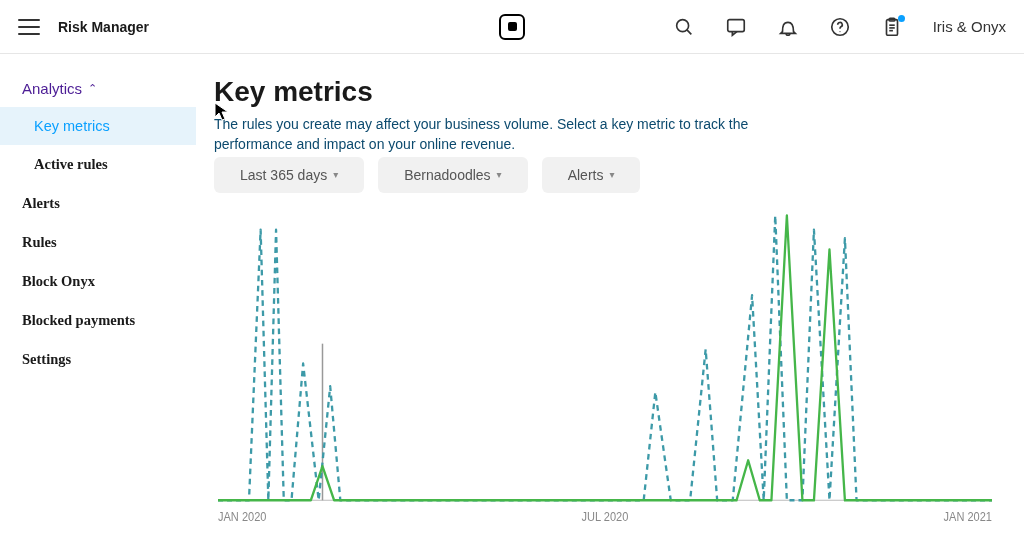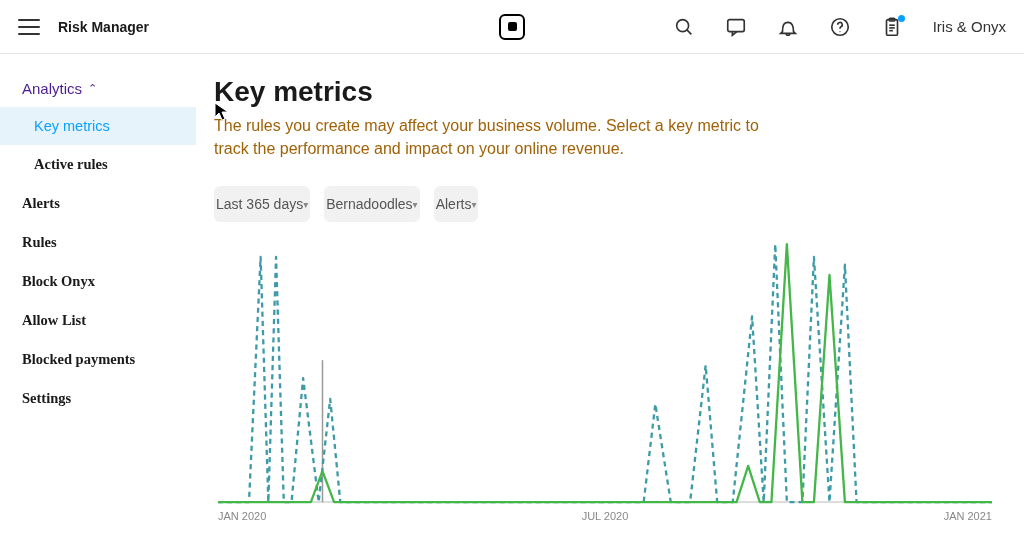--- a/index.html
+++ b/index.html
@@ -39,25 +39,25 @@
   .sidebar { width: 196px; padding: 22px 0 0 0; }
   .side-section { font-size:15px; font-weight:500; color:#4c1d95; padding: 4px 22px 10px; cursor:pointer; display:flex; align-items:center; gap:6px; }
   .side-section .chev { font-size:11px; }
   .side-item { font-size:14.5px; padding: 11px 22px; cursor:pointer; }
   .side-sub { padding-left: 34px; }
   .side-item.active { background:#e6f3fb; color:#0aa0ff; }
   .side-item.bold { font-weight:600;font-family:Liberation Serif, serif; }
   .main { flex:1; padding: 22px 28px 10px 18px; display:flex; flex-direction:column; }
   .page-title { font-size:28px; font-weight:700; margin-bottom:6px; position:relative; }
   .cursor-arrow { position:absolute; left:0px; top:26px; }
-  .desc { font-size:16px; color:#a16207; line-height:1.45; max-width:560px; margin-bottom:26px; }
+  .desc { font-size:14px; color:#0c4a6e; line-height:1.45; max-width:560px; margin-bottom:2px; }
   .filters { display:flex; gap:14px; margin-bottom:18px; }
   .filter-btn {
-    background:#f1f1f1; border:none; border-radius:6px; padding:10px 2px;
-    font-size:14px; color:#555; cursor:pointer; display:flex; align-items:center; 
+    background:#f1f1f1; border:none; border-radius:6px; padding:10px 26px;
+    font-size:14px; color:#555; cursor:pointer; display:flex; align-items:center; gap:6px;
   }
   .filter-btn .chev { font-size:10px; color:#888; }
   .chart-wrap { flex:1; position:relative; }
   .chart-svg { width:100%; height:100%; }
   .axis-label { font-size:11px; fill:#888; }
 </style>
 </head>
 <body>
 
 <div class="topbar">
@@ -122,23 +122,20 @@
     <div class="side-item bold">
       <span>Alerts</span>
     </div>
     <div class="side-item bold">
       <span>Rules</span>
     </div>
     <div class="side-item bold">
       <span>Block Onyx</span>
     </div>
     <div class="side-item bold">
-      <span>Allow List</span>
-    </div>
-    <div class="side-item bold">
       <span>Blocked payments</span>
     </div>
     <div class="side-item bold">
       <span>Settings</span>
     </div>
   </div>
 
   <div class="main">
     <h1 class="page-title">
       <span>Key metrics</span>

